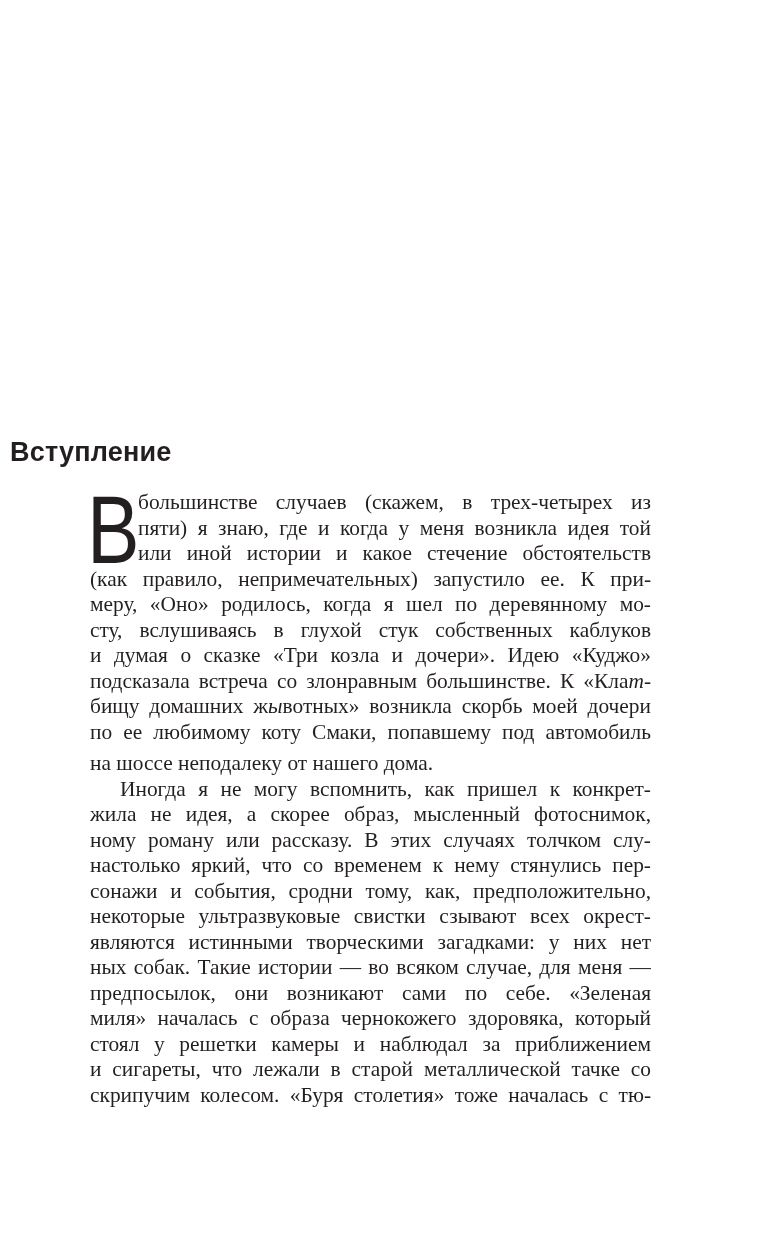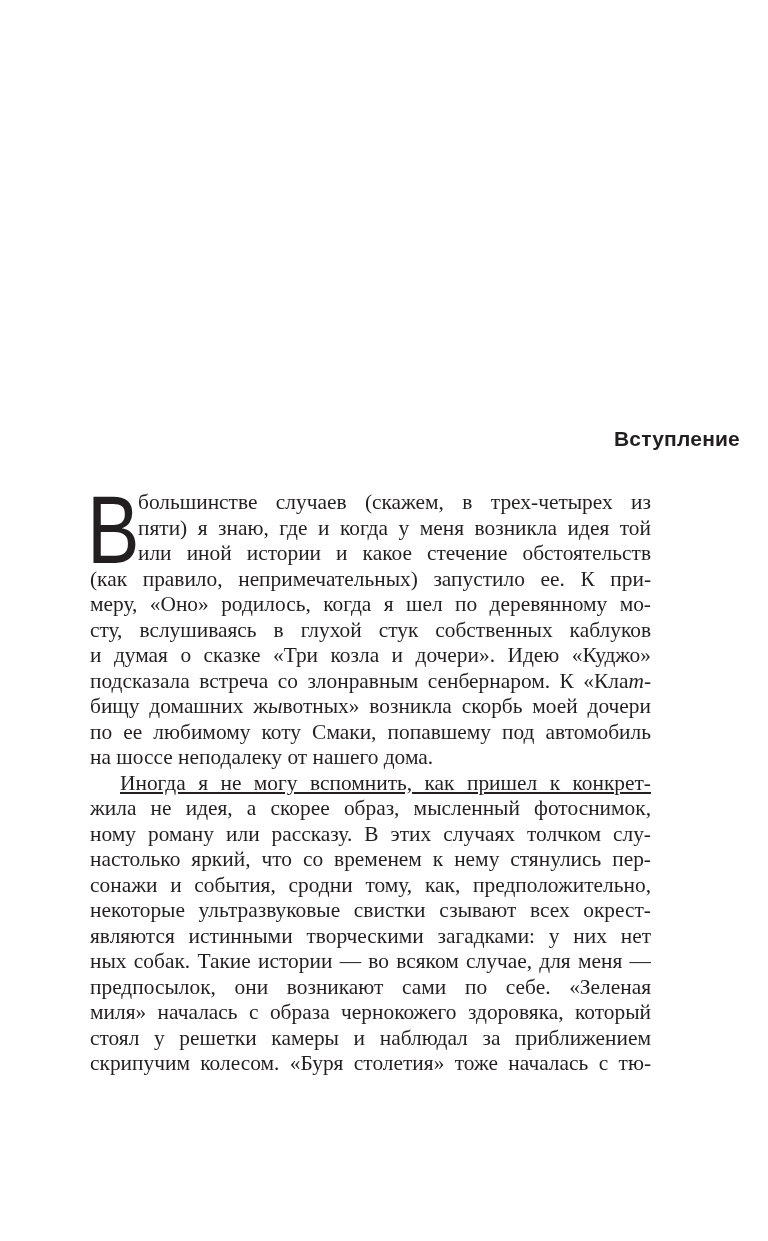--- a/index.html
+++ b/index.html
@@ -18,54 +18,54 @@
       left: 0; top: 0;
       width: 768px;
       height: 1241px;
       background: #ffffff;
     }
     .chapter-title {
       position: absolute;
       left: 0;
       width: 740px;
       top: 427px;
-      text-align: right;
+      text-align: left;
       font-family: "Liberation Sans", sans-serif;
       font-weight: bold;
-      font-size: 21px;
+      font-size: 27px;
       color: #231f20;
       letter-spacing: 0.2px;
-      margin: 0;
+      margin: 10px;
     }
     .body-text {
       position: absolute;
       left: 90px;
       top: 490px;
       width: 561px;
       font-family: "Liberation Serif", serif;
       font-size: 21.4px;
       line-height: 25.5px;
       color: #231f20;
     }
     .line {
       display: block;
       height: 25.5px;
       white-space: nowrap;
       text-align: justify;
       text-align-last: justify;
     }
     .line.last {
       text-align-last: left;
+      margin-top: 6px;
     }
     .line.indent-drop {
       padding-left: 48px;
     }
     .line.indent-para {
       padding-left: 30px;
-      text-decoration: underline;
     }
     .drop-cap {
       position: absolute;
       left: -3px;
       top: -8px;
       font-family: "Liberation Sans", sans-serif;
       font-size: 96px;
       line-height: 96px;
       color: #231f20;
       transform: scaleX(0.82);
@@ -86,32 +86,33 @@
 
     <span class="drop-cap">В</span>
 
     <span class="line indent-drop">большинстве случаев (скажем, в трех-четырех из</span>
     <span class="line indent-drop">пяти) я знаю, где и когда у меня возникла идея той</span>
     <span class="line indent-drop">или иной истории и какое стечение обстоятельств</span>
     <span class="line">(как правило, непримечательных) запустило ее. К при-</span>
     <span class="line">меру, «Оно» родилось, когда я шел по деревянному мо-</span>
     <span class="line">сту, вслушиваясь в глухой стук собственных каблуков</span>
     <span class="line">и думая о сказке «Три козла и дочери». Идею «Куджо»</span>
-    <span class="line"><span>подсказала встреча со злонравным сенбернаром. К «Кла</span><span class="it">т</span><span>-</span></span>
+    <span class="line"><span>подсказала встреча со злонравным большинстве. К «Кла</span><span class="it">т</span><span>-</span></span>
     <span class="line"><span>бищу домашних ж</span><span class="it">ы</span><span>вотных» возникла скорбь моей дочери</span></span>
     <span class="line">по ее любимому коту Смаки, попавшему под автомобиль</span>
     <span class="line last">на шоссе неподалеку от нашего дома.</span>
 
     <span class="line indent-para">Иногда я не могу вспомнить, как пришел к конкрет-</span>
     <span class="line">жила не идея, а скорее образ, мысленный фотоснимок,</span>
     <span class="line">ному роману или рассказу. В этих случаях толчком слу-</span>
     <span class="line">настолько яркий, что со временем к нему стянулись пер-</span>
     <span class="line">сонажи и события, сродни тому, как, предположительно,</span>
     <span class="line">некоторые ультразвуковые свистки сзывают всех окрест-</span>
     <span class="line">являются истинными творческими загадками: у них нет</span>
     <span class="line">ных собак. Такие истории — во всяком случае, для меня —</span>
     <span class="line">предпосылок, они возникают сами по себе. «Зеленая</span>
     <span class="line">миля» началась с образа чернокожего здоровяка, который</span>
     <span class="line">стоял у решетки камеры и наблюдал за приближением</span>
+    <span class="line">и сигареты, что лежали в старой металлической тачке со</span>
     <span class="line">скрипучим колесом. «Буря столетия» тоже началась с тю-</span>
 
   </div>
 </div>
 
 </body></html>

